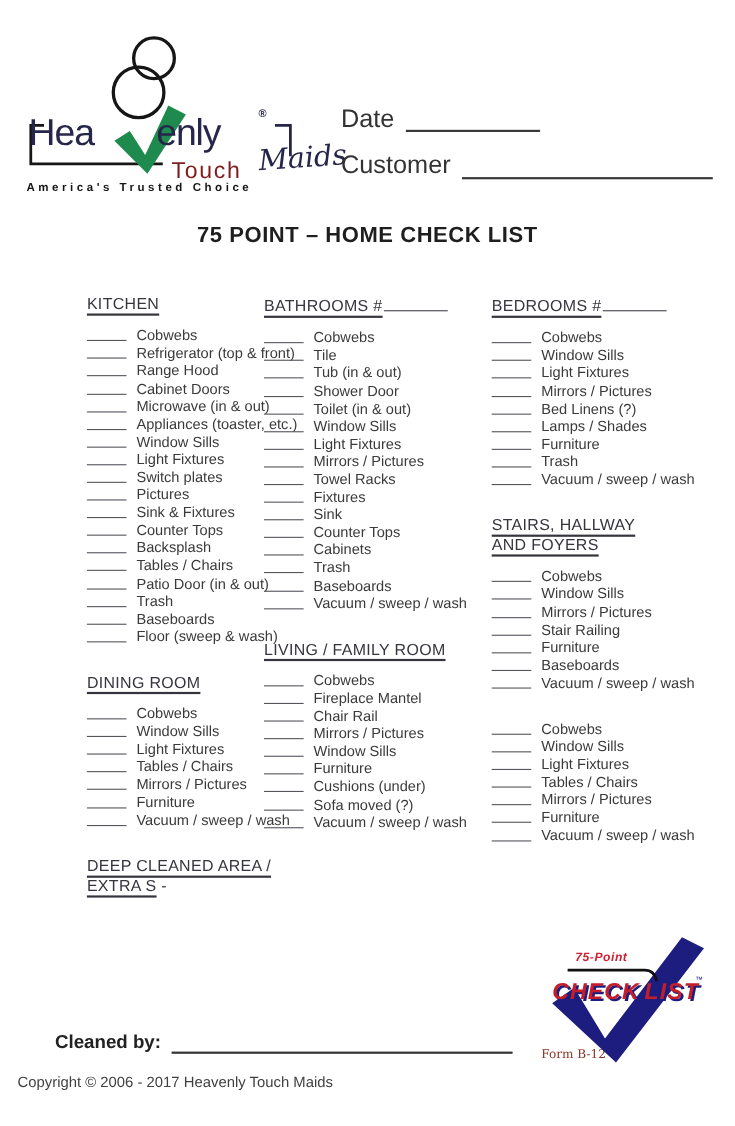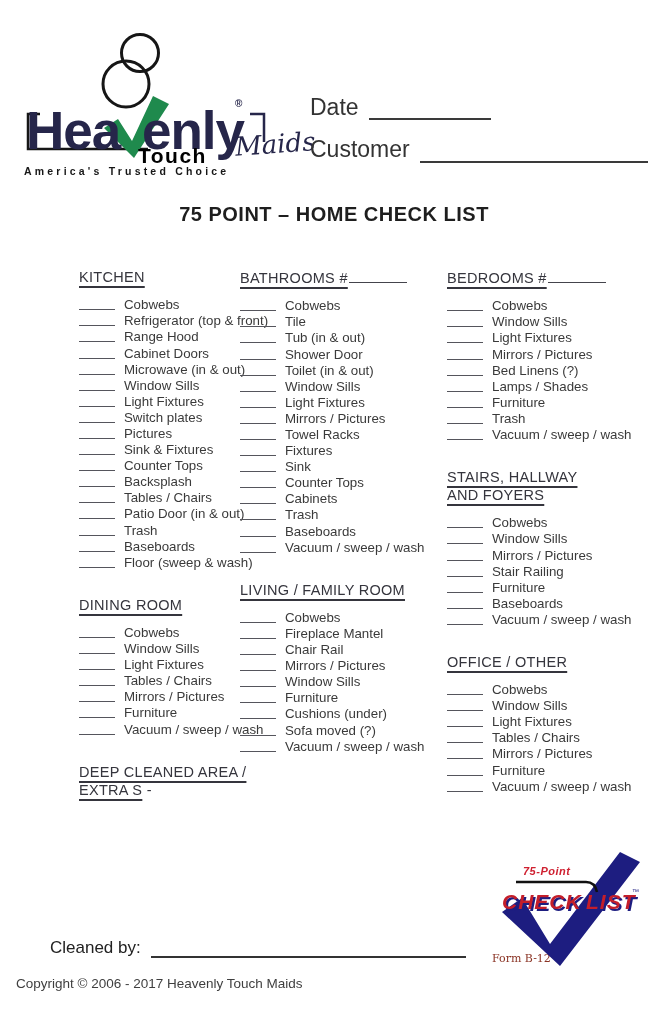--- a/index.html
+++ b/index.html
@@ -3,27 +3,27 @@
 <meta charset="utf-8">
 <style>
   html,body{margin:0;padding:0;background:#ffffff;}
   .page{
     position:relative;width:668px;height:1024px;background:#fff;overflow:hidden;
     font-family:"Liberation Sans",sans-serif;color:#3c3c3c;
   }
   
   .logo{position:absolute;left:22px;top:28px;width:300px;height:160px;}
   .logo svg{position:absolute;left:0;top:0;pointer-events:none;}
-  .brand-left,.brand-right{position:absolute;top:76px;font-size:53px;font-weight:700;
+  .brand-left,.brand-right{position:absolute;top:76px;font-size:34px;font-weight:400;
     color:#26264a;letter-spacing:-1px;line-height:1;}
   .brand-left{left:4px;}
   .brand-right{left:120px;}
   .brand-reg{position:absolute;left:213px;top:70px;font-size:10px;color:#26264a;font-weight:700;}
-  .brand-touch{position:absolute;left:116px;top:117px;font-size:21px;font-weight:700;
-    color:#000000;letter-spacing:1.5px;line-height:1;}
+  .brand-touch{position:absolute;left:134px;top:117px;font-size:21px;font-weight:400;
+    color:#7f1d1d;letter-spacing:1.5px;line-height:1;}
   .brand-maids{position:absolute;left:213px;top:103px;font-size:26px;font-style:italic;
     font-family:"DejaVu Serif",serif;color:#26264a;line-height:1;transform:rotate(-4deg);}
   .brand-tagline{position:absolute;left:2px;top:137px;font-size:10.5px;font-weight:700;
     letter-spacing:3.2px;color:#161616;white-space:nowrap;}
   
   .hdr-fields{position:absolute;left:310px;top:95px;width:338px;}
   .hdr-row{display:flex;align-items:flex-end;margin-bottom:17px;}
   .hdr-label{font-size:23px;color:#333;margin-right:10px;line-height:1.1;}
   .hdr-line{border-bottom:2px solid #3a3a3a;height:14px;}
   .line-date{width:122px;}
@@ -41,21 +41,21 @@
   .sec-heading-text{text-decoration:underline;text-decoration-thickness:1.5px;text-underline-offset:4px;}
   .heading-blank{display:inline-block;width:58px;height:14px;border-bottom:1.5px solid #44444c;
     margin-left:1px;vertical-align:baseline;}
   .sec-suffix{text-decoration:none;}
   .item{display:flex;align-items:flex-end;height:16.1px;}
   .check-blank{width:36px;height:13px;border-bottom:1.5px solid #55555c;margin-right:9px;
     margin-bottom:2px;flex:none;}
   .item-label{font-size:13.3px;color:#3a3a3a;line-height:15px;white-space:nowrap;}
   
   .cleaned-by{position:absolute;left:50px;top:939px;width:416px;display:flex;align-items:flex-end;}
-  .cleaned-by .hdr-label{font-size:17px;font-weight:400;color:#222;}
+  .cleaned-by .hdr-label{font-size:17px;font-weight:700;color:#222;}
   .line-cleaned{flex:1;border-bottom:2px solid #333;height:15px;}
   .badge{position:absolute;left:492px;top:850px;width:156px;height:118px;}
   .badge svg{position:absolute;left:0;top:0;z-index:1;}
   .badge-top{position:absolute;left:31px;top:15px;z-index:2;font-size:11px;font-weight:700;
     font-style:italic;color:#cf2030;letter-spacing:0.5px;}
   .badge-check-word{position:absolute;top:40px;z-index:2;font-size:21px;font-weight:700;
     font-style:italic;color:#c41e2a;letter-spacing:1px;text-shadow:2px 2px 0 #1d1d80;}
   .badge-w1{left:10px;}
   .badge-w2{left:94px;}
   .badge-tm{position:absolute;left:140px;top:38px;z-index:2;font-size:7px;color:#1d1d80;}
@@ -115,20 +115,24 @@
         <div class="item">
           <span class="check-blank"></span>
           <span class="item-label">Cabinet Doors</span>
         </div>
         <div class="item">
           <span class="check-blank"></span>
           <span class="item-label">Microwave (in &amp; out)</span>
         </div>
         <div class="item">
           <span class="check-blank"></span>
+          <span class="item-label">Appliances (toaster, etc.)</span>
+        </div>
+        <div class="item">
+          <span class="check-blank"></span>
           <span class="item-label">Window Sills</span>
         </div>
         <div class="item">
           <span class="check-blank"></span>
           <span class="item-label">Light Fixtures</span>
         </div>
         <div class="item">
           <span class="check-blank"></span>
           <span class="item-label">Switch plates</span>
         </div>
@@ -377,21 +381,20 @@
         <div class="item">
           <span class="check-blank"></span>
           <span class="item-label">Baseboards</span>
         </div>
         <div class="item">
           <span class="check-blank"></span>
           <span class="item-label">Vacuum / sweep / wash</span>
         </div>
       </div>
       <div class="section">
-        <div class="sec-heading"><span class="sec-heading-text">OFFICE / OTHER</span></div>
         <div class="item">
           <span class="check-blank"></span>
           <span class="item-label">Cobwebs</span>
         </div>
         <div class="item">
           <span class="check-blank"></span>
           <span class="item-label">Window Sills</span>
         </div>
         <div class="item">
           <span class="check-blank"></span>

